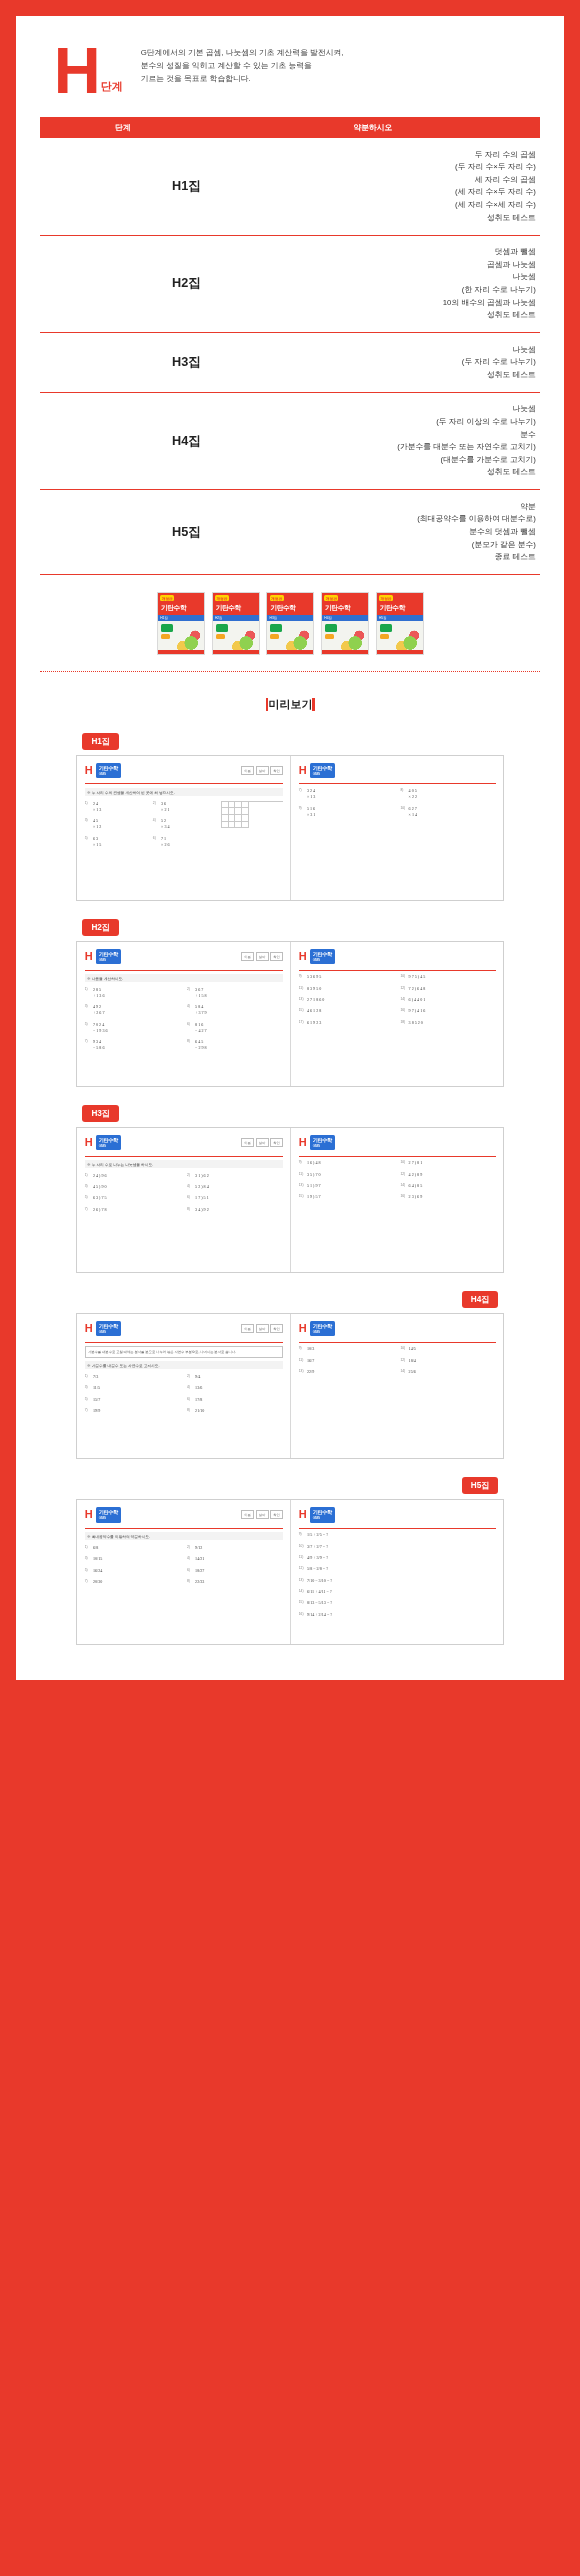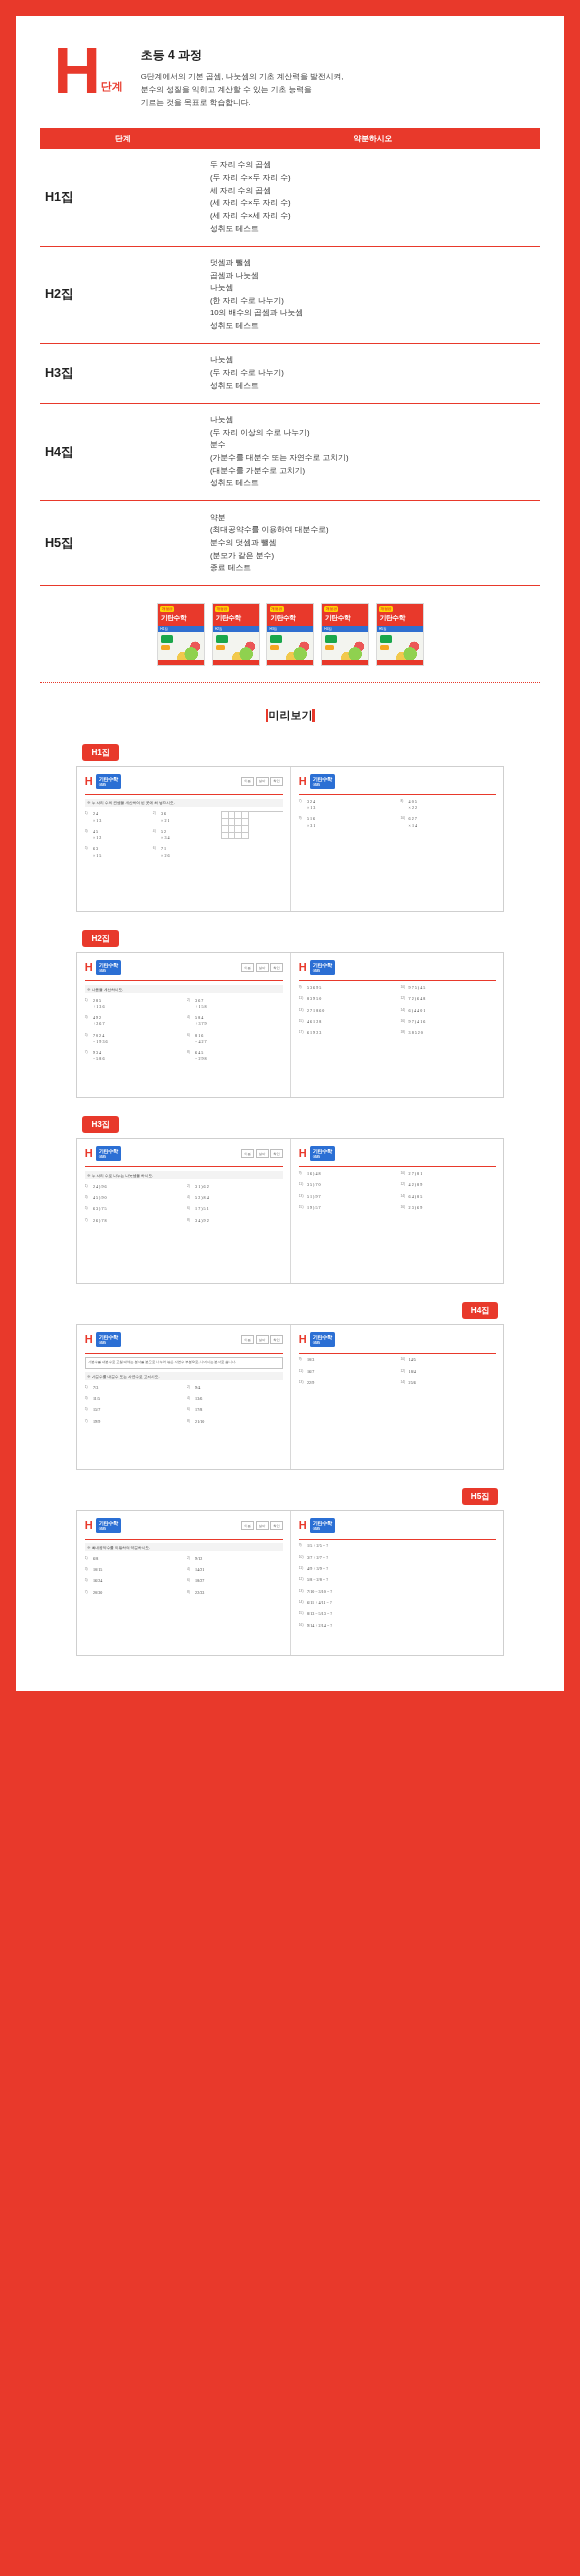--- a/index.html
+++ b/index.html
@@ -70,21 +70,21 @@
     color: #ffffff;
     font-size: 7.8px;
     font-weight: bold;
     padding: 5.2px 0;
     border: none;
   }
   table.curriculum thead th.col-stage { width: 33%; }
   table.curriculum tbody td {
     border-bottom: 0.7px solid #e8392b;
     padding: 10.4px 4.5px;
-    text-align: left;
+    text-align: right;
     vertical-align: middle;
   }
   td.cell-stage {
     font-size: 12.7px;
     font-weight: bold;
     color: #222;
   }
   td.cell-content {
     font-size: 7.8px;
     color: #333;
@@ -309,21 +309,20 @@
 
 <div class="page">
   <div class="sheet">
 
     <div class="header">
       <div class="stage-mark">
         <span class="stage-letter">H</span>
         <span class="stage-word">단계</span>
       </div>
       <div class="header-text">
-        <div class="header-title">초등 4 과정</div>
         <div class="header-desc" style="white-space:pre-line">G단계에서의 기본 곱셈, 나눗셈의 기초 계산력을 발전시켜,
 분수의 성질을 익히고 계산할 수 있는 기초 능력을
 기르는 것을 목표로 학습합니다.</div>
       </div>
     </div>
 
     <table class="curriculum">
       <thead>
         <tr>
           <th class="col-stage">단계</th>

